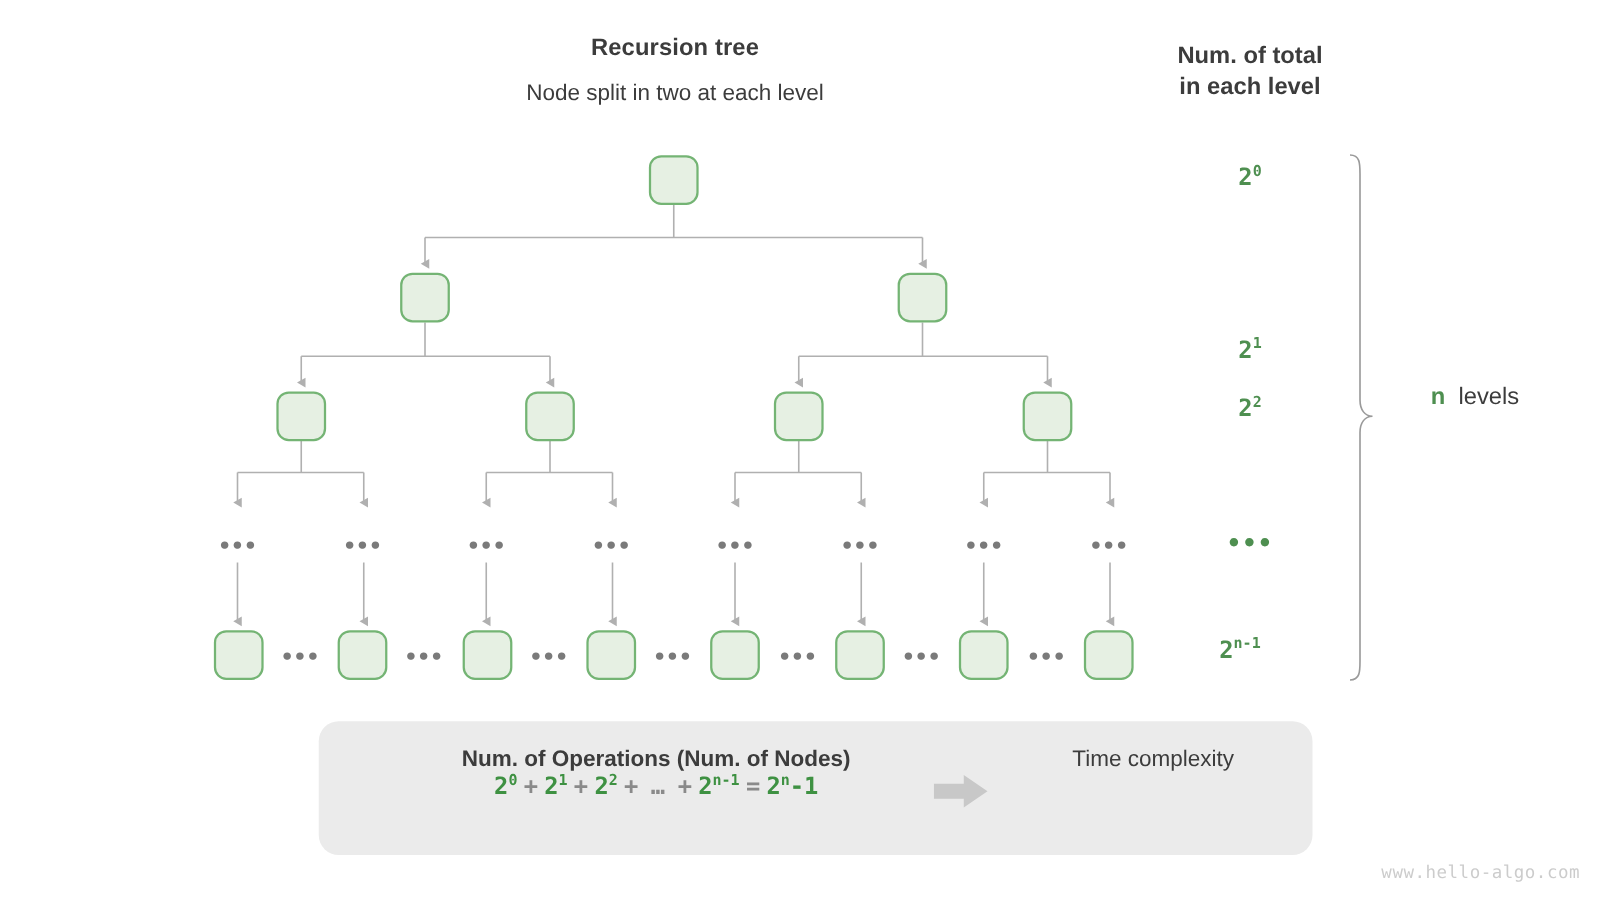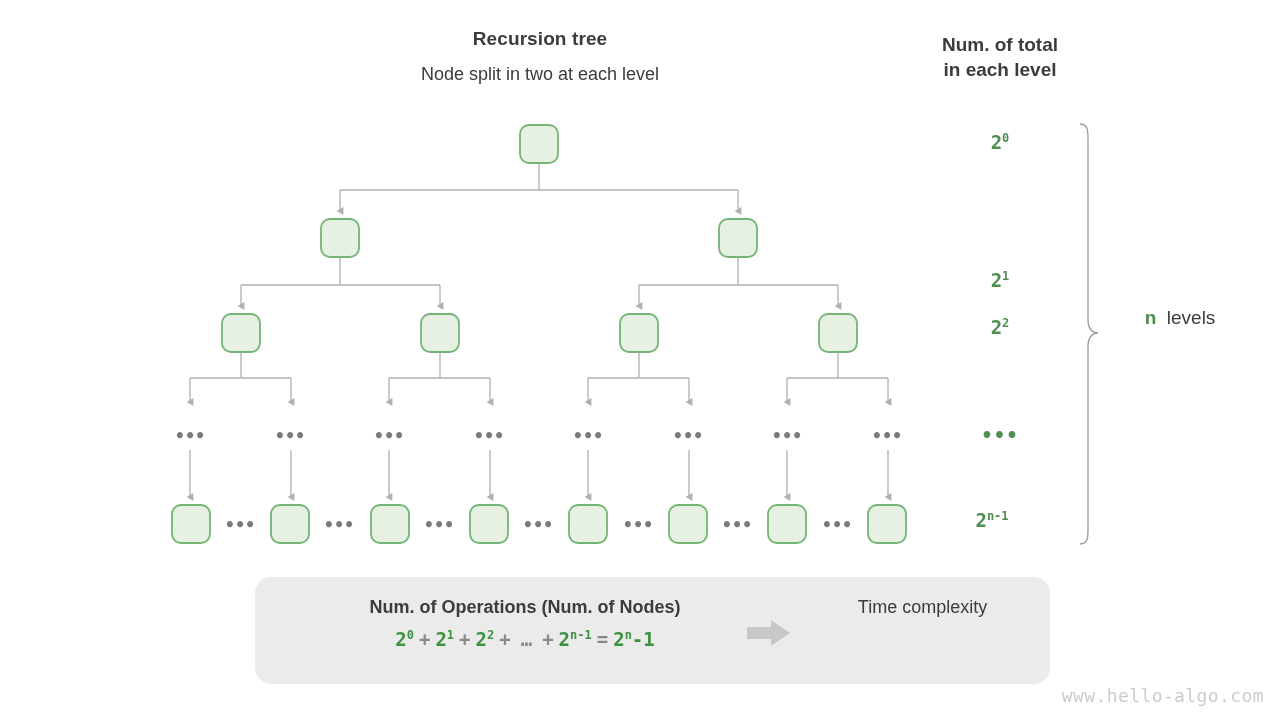--- a/index.html
+++ b/index.html
@@ -122,21 +122,20 @@
     width: 500px;
     text-align: center;
   }
   .sum-left .hdr {
     font-size: 18px;
     font-weight: bold;
     color: #3c3c3c;
     white-space: nowrap;
   }
   .formula {
-    margin-top: 10px;
     font-family: "DejaVu Sans Mono", "Liberation Mono", monospace;
     font-size: 19px;
     font-weight: bold;
     white-space: nowrap;
   }
   .formula .t { color: #3e9142; }
   .formula .op { color: #8a8a8a; padding: 0 5px; }
   .formula sup { font-size: 12px; vertical-align: super; line-height: 0; }
 
   .arrow-big {
@@ -172,21 +171,21 @@
     font-size: 19px;
   }
   .sum-right .verdict sup { font-size: 12px; vertical-align: super; line-height: 0; }
 
   
   .watermark {
     position: absolute;
     right: 16px;
     bottom: 14px;
     font-family: "DejaVu Sans Mono", "Liberation Mono", monospace;
-    font-size: 18px;
+    font-size: 14px;
     color: #cccccc;
     letter-spacing: .4px;
   }
 </style>
 </head>
 <body>
 
 <div class="tree-title">Recursion tree</div>
 <div class="tree-subtitle">Node split in two at each level</div>
 

